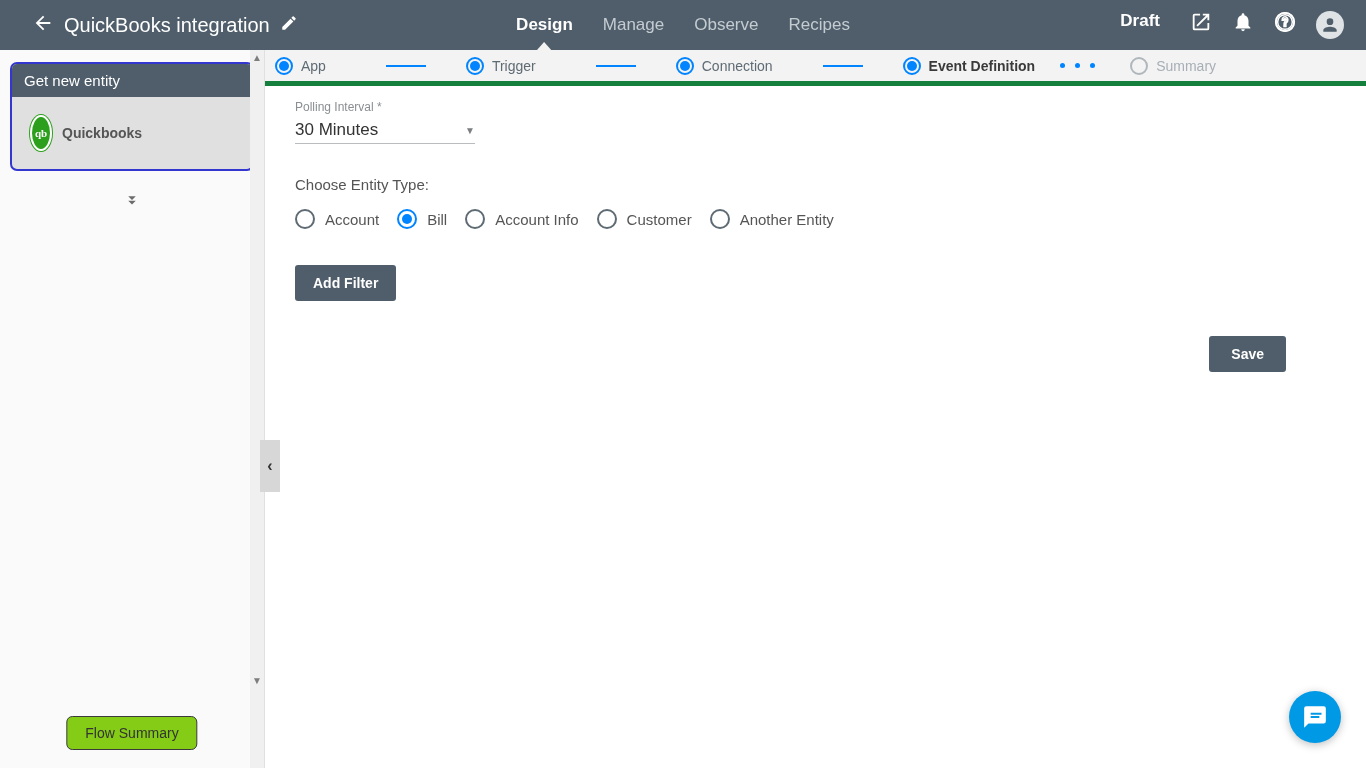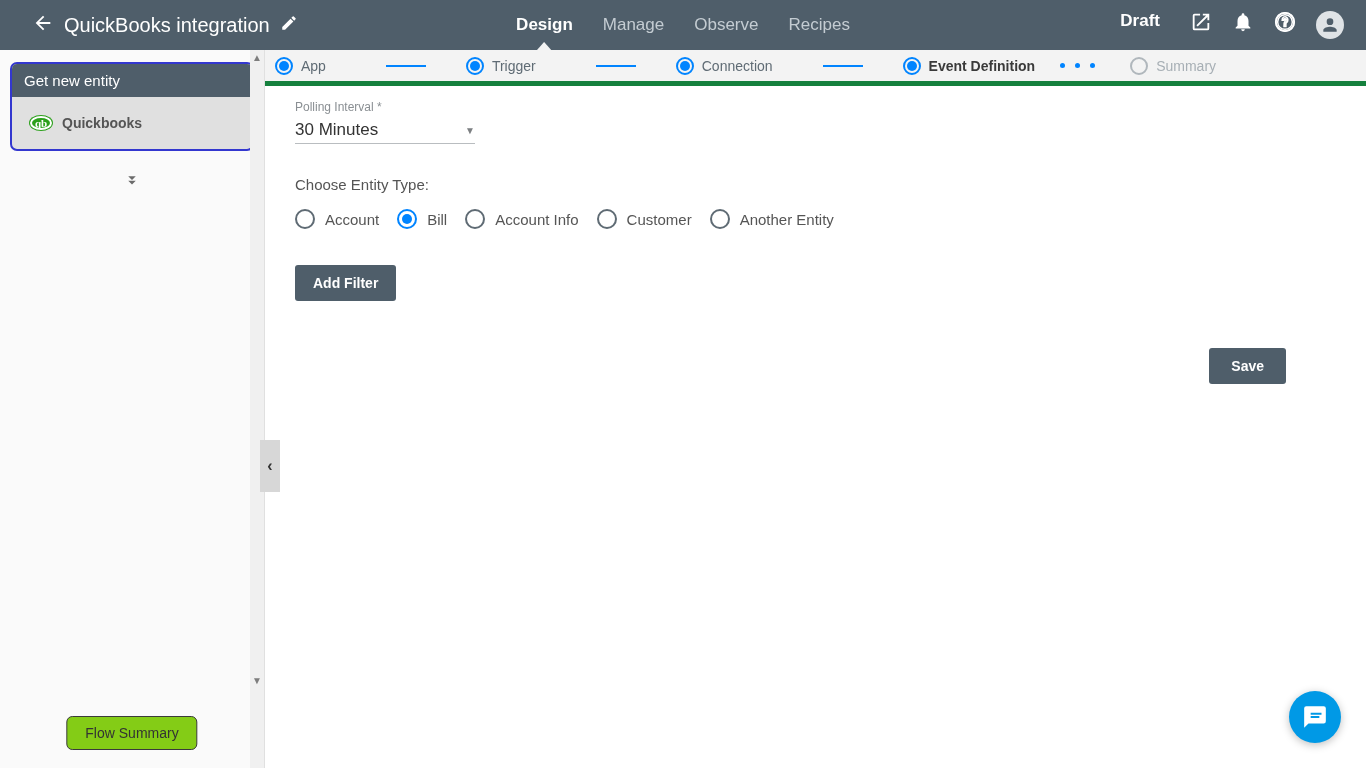--- a/index.html
+++ b/index.html
@@ -53,21 +53,21 @@
     margin:12px 8px 0 8px; width:244px; border:2.5px solid #3337cf; border-radius:7px; overflow:hidden;
     background:#e0e0e0;
   }
   .entity-card .card-header {
     background:#4f5e6a; color:#fff; font-size:15px; padding:8px 12px;
   }
   .entity-card .card-item {
     background:#e0e0e0; display:flex; align-items:center; gap:10px; padding:10px 10px; margin:8px; border-radius:4px;
   }
   .qb-icon {
-    width:22px; height:14px; border-radius:50%; background:#2ca01c; color:#fff;
+    width:22px; height:36px; border-radius:50%; background:#2ca01c; color:#fff;
     font-family:Georgia,serif; font-size:11px; font-weight:bold; display:flex; align-items:center; justify-content:center;
     border:2px solid #fff; box-shadow:0 0 0 1px #2ca01c;
   }
   .card-item .label { font-size:14px; color:#555; font-weight:600;}
   .expand-trigger { margin-top:20px; color:#6b6b6b; cursor:pointer;}
   .expand-trigger svg { width:18px; height:18px; fill:#6b6b6b;}
   .flow-summary-btn {
     position:absolute; bottom:18px; left:50%; transform:translateX(-50%);
     padding:8px 18px; border:1.5px solid #3a3a3a; border-radius:6px; background:#84cc16; font-size:14px; color:#333; cursor:pointer; font-weight:500;
   }
@@ -117,21 +117,21 @@
     width:20px; height:20px; border-radius:50%; border:2px solid #5f6b74; position:relative; flex-shrink:0;
   }
   .radio-opt.selected .r-outer { border-color:#0084ff;}
   .radio-opt.selected .r-outer::after {
     content:""; position:absolute; top:3px; left:3px; width:10px; height:10px; border-radius:50%; background:#0084ff;
   }
   .add-filter-btn {
     margin-top:36px; background:#4f5e6a; color:#fff; border:none; padding:10px 18px; font-size:14px; border-radius:3px; cursor:pointer; font-weight:600;
   }
   .save-btn {
-    position:absolute; top:262px; right:80px; background:#4f5e6a; color:#fff; border:none; padding:10px 22px; font-size:14px; border-radius:3px; cursor:pointer; font-weight:600;
+    position:absolute; top:250px; right:80px; background:#4f5e6a; color:#fff; border:none; padding:10px 22px; font-size:14px; border-radius:3px; cursor:pointer; font-weight:600;
   }
 
   .chat-fab {
     position:fixed; right:25px; bottom:25px; width:52px; height:52px; border-radius:50%; background:#0099e6;
     display:flex; align-items:center; justify-content:center; box-shadow:0 2px 8px rgba(0,0,0,.25); cursor:pointer;
   }
   .chat-fab svg { width:26px; height:26px; fill:#fff;}
 </style>
 </head>
 <body>

